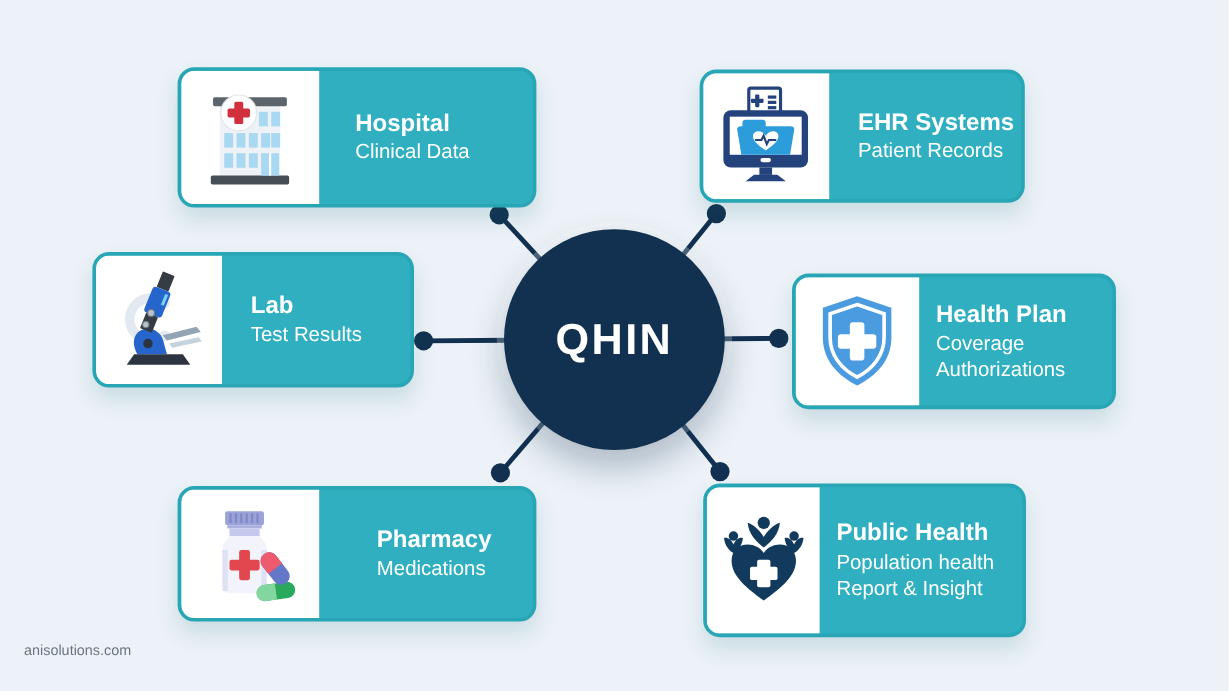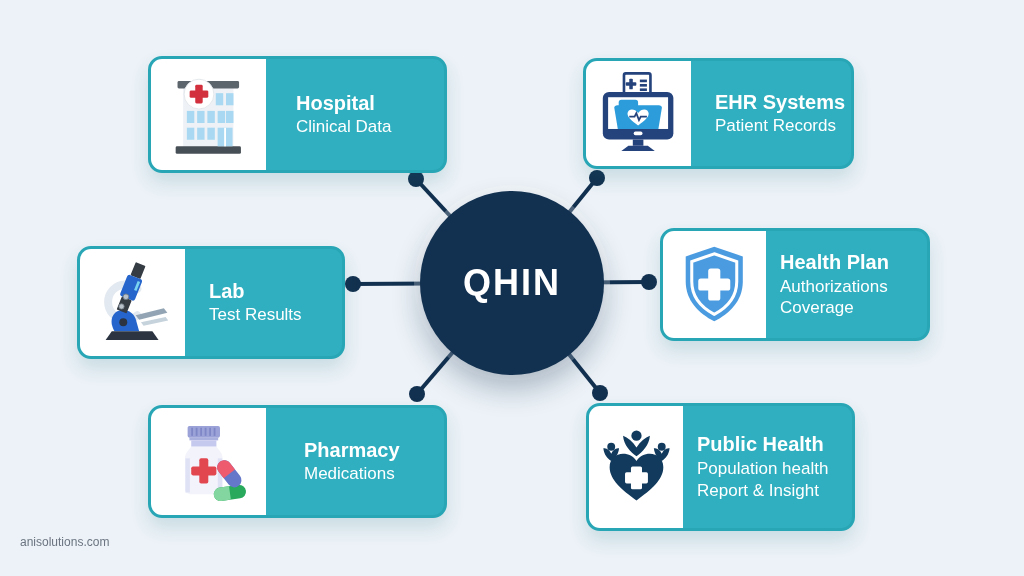--- a/index.html
+++ b/index.html
@@ -31,29 +31,29 @@
     color:#ffffff;line-height:1.28;
   }
   .card-title{font-weight:bold;font-size:20px;}
   .card-sub{font-size:17px;font-weight:normal;}
   .card-hospital{left:148px;top:56px;width:299px;height:117px;}
   .card-hospital .icon-panel{width:115px;}
   .card-hospital .card-text{padding-left:30px;}
   .card-ehr{left:583px;top:58px;width:271px;height:111px;}
   .card-ehr .icon-panel{width:105px;}
   .card-ehr .card-text{padding-left:24px;}
-  .card-lab{left:77px;top:246px;width:268px;height:113px;}
+  .card-lab{left:77px;top:210px;width:268px;height:113px;}
   .card-lab .icon-panel{width:105px;}
   .card-lab .card-text{padding-left:24px;}
   .card-health-plan{left:660px;top:228px;width:270px;height:113px;}
   .card-health-plan .icon-panel{width:103px;}
   .card-health-plan .card-text{padding-left:14px;}
   .card-pharmacy{left:148px;top:405px;width:299px;height:113px;}
   .card-pharmacy .icon-panel{width:115px;}
-  .card-pharmacy .card-text{padding-left:38px;}
+  .card-pharmacy .card-text{padding-left:48px;}
   .card-public-health{left:586px;top:403px;width:269px;height:128px;}
   .card-public-health .icon-panel{width:94px;}
   .card-public-health .card-text{padding-left:14px;}
   .footer-site{
     position:absolute;left:20px;top:535px;
     color:#6b7480;font-size:12px;
   }
 </style>
 </head>
 <body>
@@ -175,22 +175,22 @@
         <path d="M50,6 L83,17 V46 C83,68 68,83 50,92 C32,83 17,68 17,46 V17 Z" fill="#4a9be0"></path>
         <path d="M50,14 L76,23 V46 C76,63 65,76 50,84 C35,76 24,63 24,46 V23 Z" fill="none" stroke="#ffffff" stroke-width="3.5"></path>
         <g fill="#ffffff">
           <rect x="43" y="31" width="14" height="37" rx="3"></rect>
           <rect x="31.5" y="42.5" width="37" height="14" rx="3"></rect>
         </g>
       </svg>
     </div>
     <div class="card-text">
       <span class="card-title">Health Plan</span>
+      <span class="card-sub">Coverage</span>
       <span class="card-sub">Authorizations</span>
-      <span class="card-sub">Coverage</span>
     </div>
   </div>
 
   <div class="card card-pharmacy">
     <div class="icon-panel">
       <svg viewBox="0 0 100 100">
         <rect x="27" y="10" width="36" height="13" rx="2" fill="#9ba2d8"></rect>
         <g fill="#7f87c6">
           <rect x="31" y="12" width="2" height="9"></rect>
             <rect x="36" y="12" width="2" height="9"></rect>

